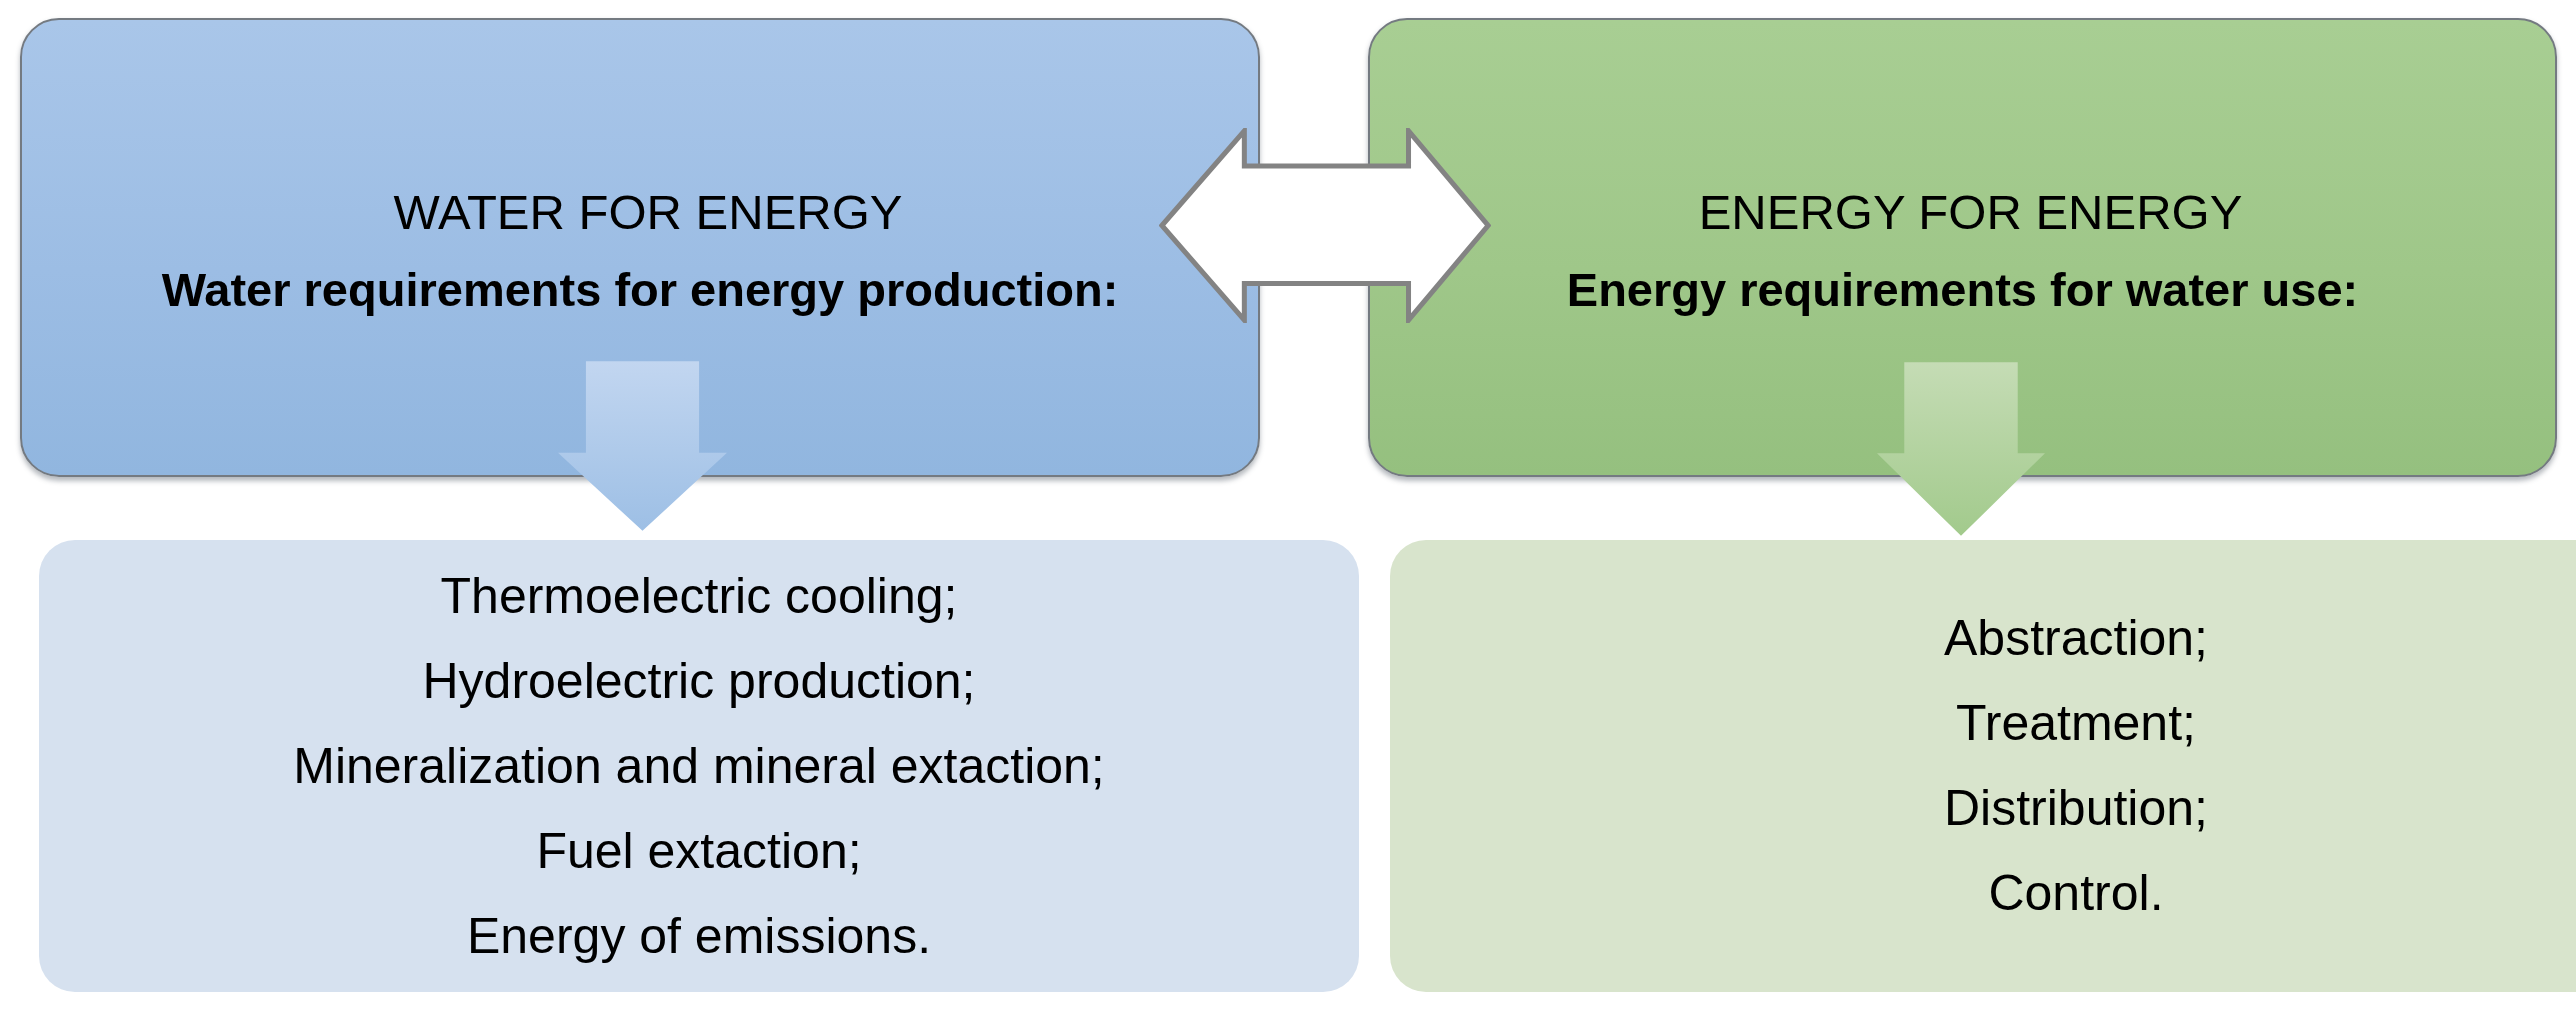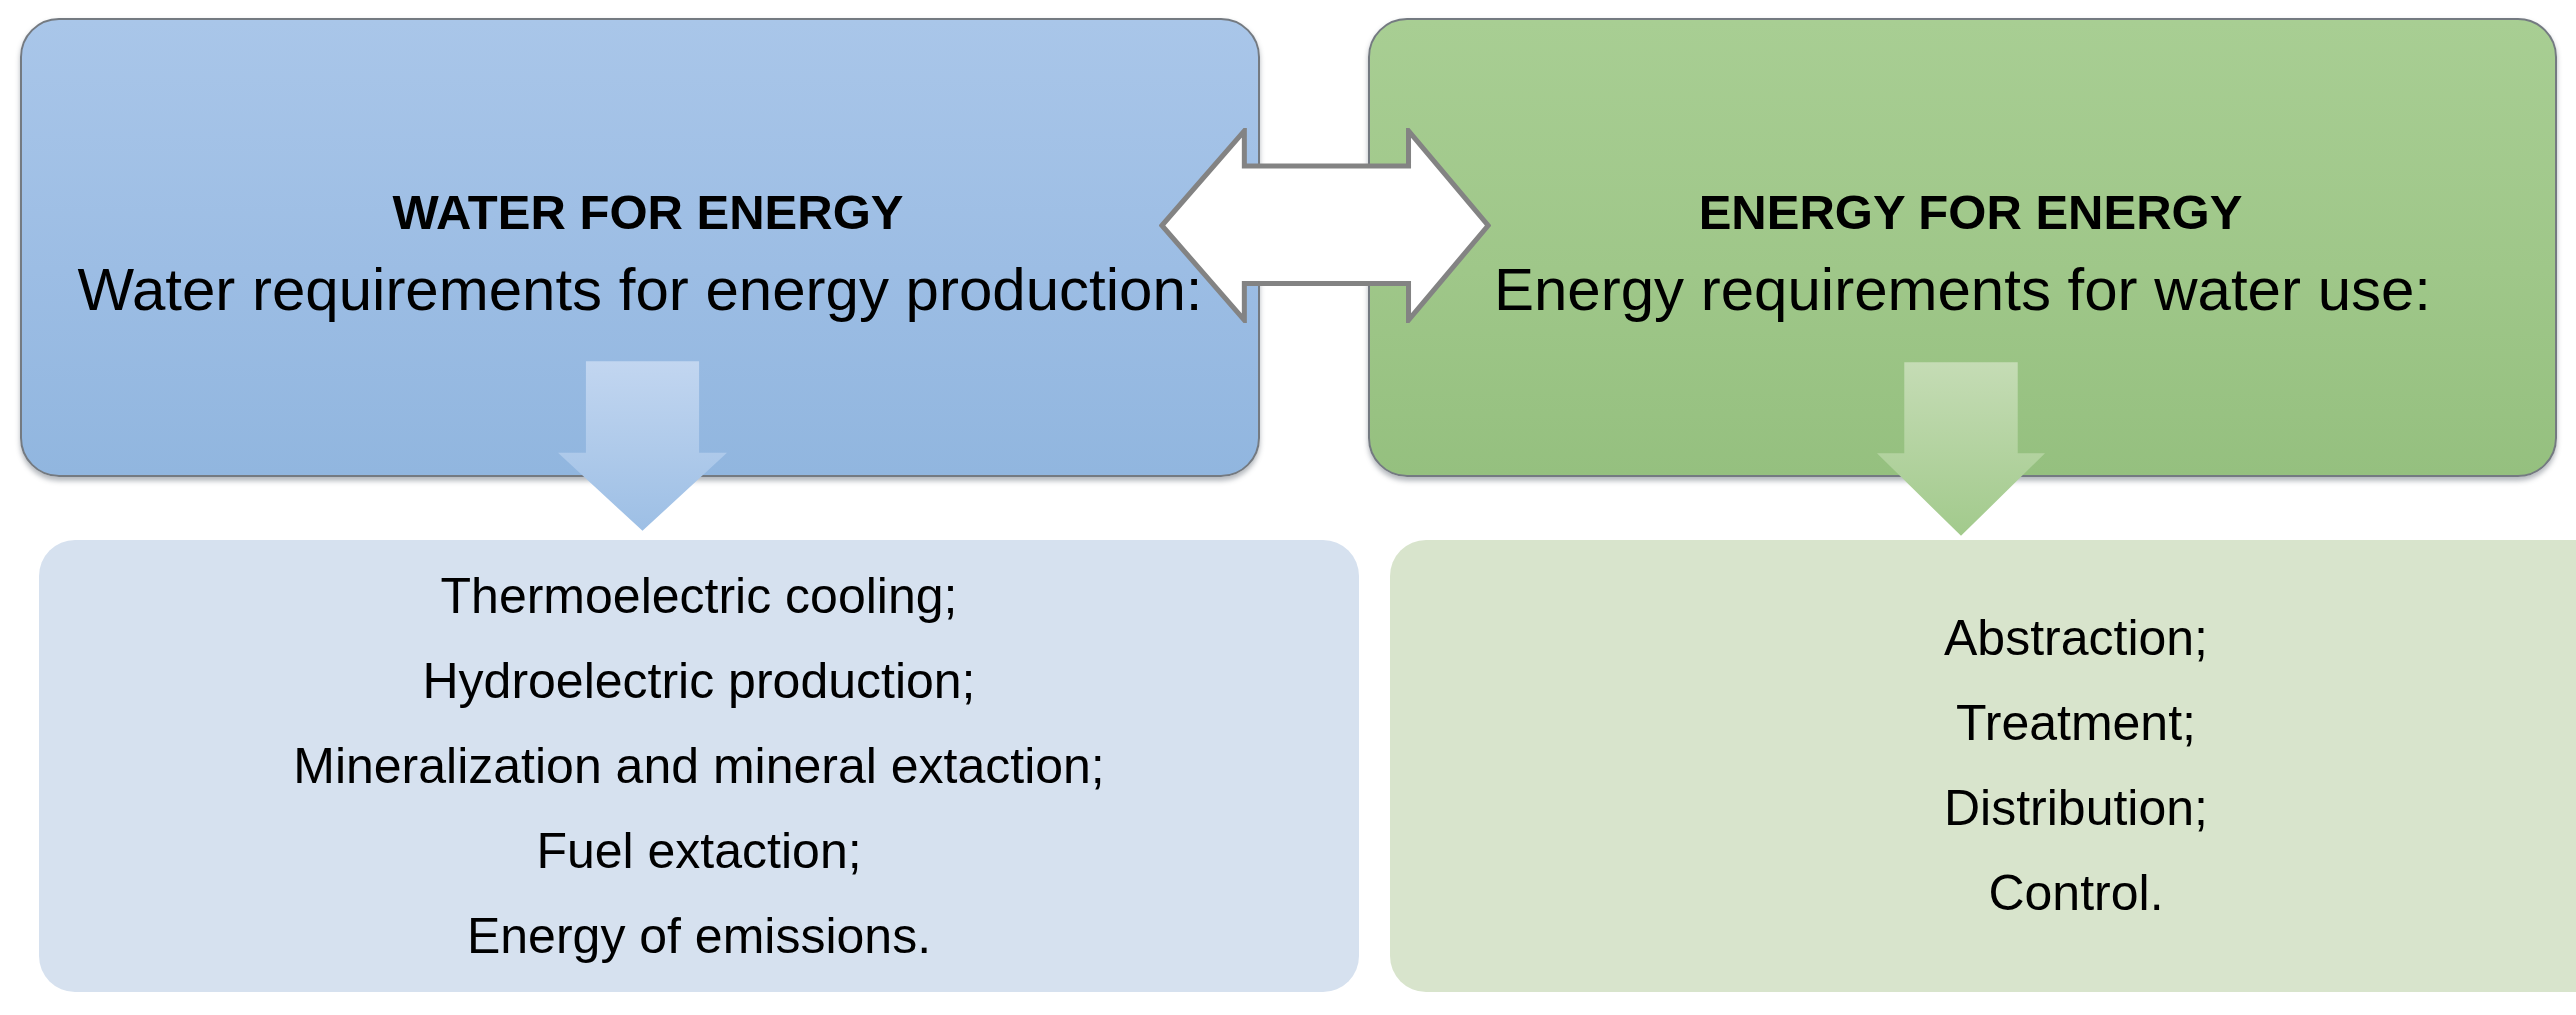--- a/index.html
+++ b/index.html
@@ -40,28 +40,28 @@
   }
   .box-header {
     position: absolute;
     top: 154px;
     left: 0;
     width: 100%;
     text-align: center;
   }
   .box-title {
     font-size: 49px;
-    font-weight: bold;
+    font-weight: normal;
     line-height: 77px;
     white-space: nowrap;
     padding-left: 16px;
   }
   .box-subtitle {
-    font-size: 60px;
-    font-weight: normal;
+    font-size: 47px;
+    font-weight: bold;
     line-height: 77px;
     white-space: nowrap;
   }
 
   
   .list-box {
     position: absolute;
     top: 540px;
     height: 452px;
     border-radius: 36px;

